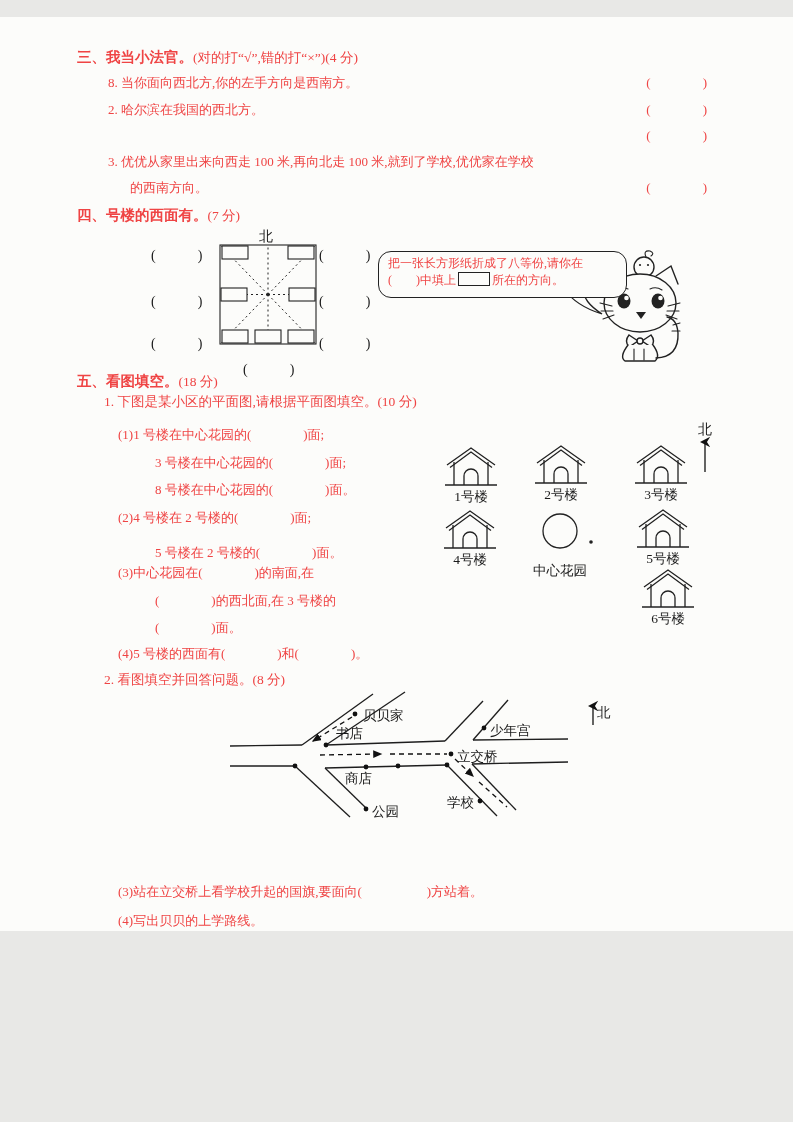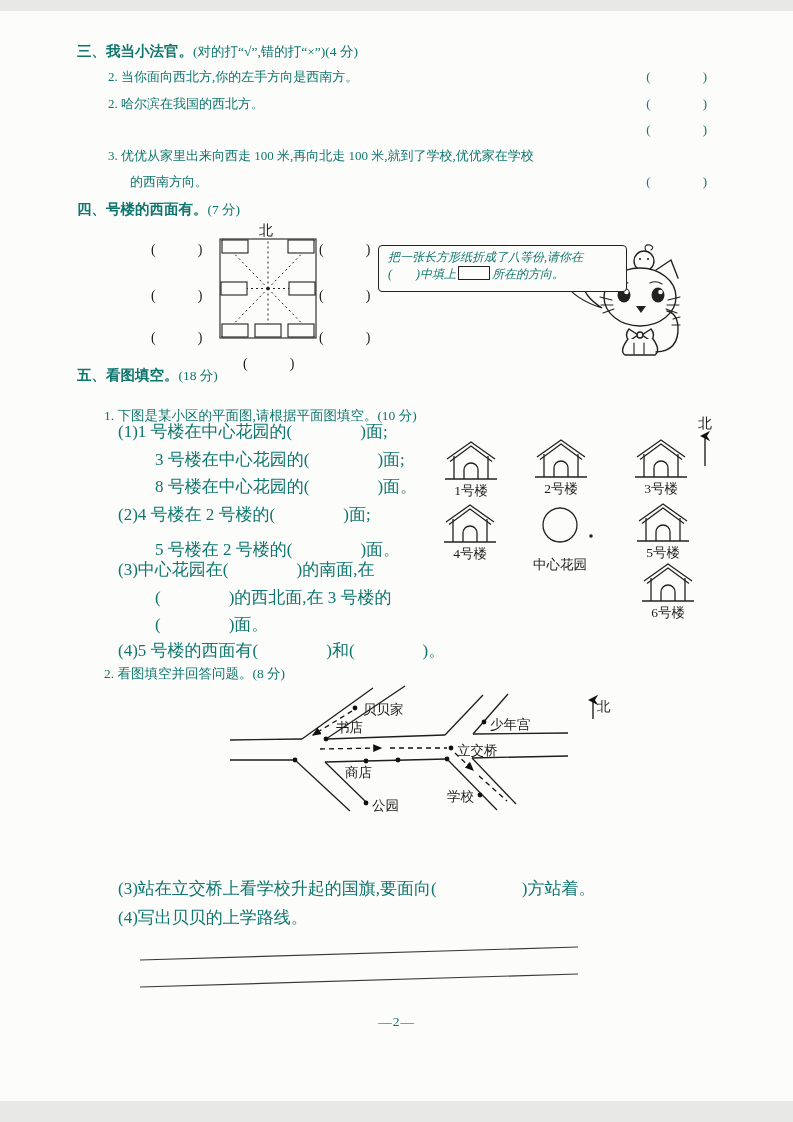--- a/index.html
+++ b/index.html
@@ -1,44 +1,44 @@
 <!DOCTYPE html>
 <html><head>
 <meta charset="utf-8">
 <style>
   html,body{margin:0;padding:0;background:#e8e8e6;}
   .page{
-    position:relative;width:793px;height:1090px;margin:11px auto;
-    background:#fcfcfa;color:#0f766e;overflow:hidden;
+    position:relative;width:793px;height:914px;margin:17px auto;
+    background:#fcfcfa;color:#ef4444;overflow:hidden;
     font-family:"Liberation Serif","DejaVu Serif",serif;font-size:13px;
   }
   .abs{position:absolute;}
   .head{font-family:"Liberation Sans","DejaVu Sans",sans-serif;font-weight:700;font-size:14.5px;white-space:nowrap;}
   .head .note{font-weight:400;font-family:"Liberation Serif","DejaVu Serif",serif;font-size:13.5px;}
   .tfrow{position:absolute;left:108px;right:86px;font-size:13px;white-space:nowrap;}
   .tfrow .blank{position:absolute;right:0;top:0;}
   .lead{position:absolute;font-size:13.5px;white-space:nowrap;}
-  .qline{position:absolute;font-size:17px;white-space:nowrap;}
+  .qline{position:absolute;font-size:13px;white-space:nowrap;}
   .bubble{
     position:absolute;left:378px;top:234px;width:232px;height:40px;
-    border:1.4px solid #222;border-radius:4px;padding:3px 6px 2px 9px;
-    font-size:12px;line-height:17px;white-space:nowrap;background:#fcfcfa;z-index:2;font-style:italic;
+    border:1.4px solid #222;border-radius:13px;padding:3px 6px 2px 9px;
+    font-size:12px;line-height:17px;white-space:nowrap;background:#fcfcfa;z-index:2;
   }
   .fillbox{display:inline-block;width:30px;height:12px;border:1.2px solid #222;vertical-align:-2px;margin:0 2px;}
   svg text{font-family:"Liberation Serif","DejaVu Serif",serif;fill:#1b1b1b;}
   .pagenum{position:absolute;left:0;top:1003px;width:793px;text-align:center;font-size:13.5px;letter-spacing:1px;}
 </style>
 </head>
 <body>
 
 <div class="page">
 
   <div class="abs head" style="left:77px;top:31px"><span>三、我当小法官。</span><span class="note">(对的打“√”,错的打“×”)(4 分)</span></div>
 
-  <div class="tfrow" style="top:57px"><span>2. 当你面向西北方,你的左手方向是西南方。</span><span class="blank">(　　　　)</span></div>
+  <div class="tfrow" style="top:57px"><span>8. 当你面向西北方,你的左手方向是西南方。</span><span class="blank">(　　　　)</span></div>
   <div class="tfrow" style="top:84px"><span>2. 哈尔滨在我国的西北方。</span><span class="blank">(　　　　)</span></div>
   <div class="tfrow" style="top:110px"><span class="blank">(　　　　)</span></div>
   <div class="tfrow" style="top:136px"><span>3. 优优从家里出来向西走 100 米,再向北走 100 米,就到了学校,优优家在学校</span></div>
   <div class="tfrow" style="top:162px;left:130px"><span>的西南方向。</span><span class="blank">(　　　　)</span></div>
 
   <div class="abs head" style="left:77px;top:189px"><span>四、号楼的西面有。</span><span class="note">(7 分)</span></div>
 
   <svg class="abs" style="left:138px;top:210px" width="250" height="155" viewBox="0 0 250 155">
     <text x="128" y="14" font-size="14" text-anchor="middle">北</text>
     <g stroke="#222" stroke-width="1.1" fill="none">
@@ -106,21 +106,21 @@
       <circle cx="52" cy="91" r="3" fill="#fcfcfa"></circle>
       <path d="M40,95 Q31,107 37,111 L67,111 Q73,106 65,95" fill="#fcfcfa"></path>
       <path d="M46,99 L46,110 M56,99 L56,110" stroke-width="1.1"></path>
       <path d="M68,108 Q91,107 90,83 Q89,69 79,67"></path>
       <path d="M85,75 L92,73 M84,81 L92,81" stroke-width="1.1"></path>
     </g>
   </svg>
 
   <div class="abs head" style="left:77px;top:355px"><span>五、看图填空。</span><span class="note">(18 分)</span></div>
 
-  <div class="lead" style="left:104px;top:396px">1. 下图是某小区的平面图,请根据平面图填空。(10 分)</div>
+  <div class="lead" style="left:104px;top:376px">1. 下图是某小区的平面图,请根据平面图填空。(10 分)</div>
 
   <div class="qline" style="left:118px;top:409px">(1)1 号楼在中心花园的(　　　　)面;</div>
   <div class="qline" style="left:155px;top:437px">3 号楼在中心花园的(　　　　)面;</div>
   <div class="qline" style="left:155px;top:464px">8 号楼在中心花园的(　　　　)面。</div>
   <div class="qline" style="left:118px;top:492px">(2)4 号楼在 2 号楼的(　　　　)面;</div>
   <div class="qline" style="left:155px;top:527px">5 号楼在 2 号楼的(　　　　)面。</div>
   <div class="qline" style="left:118px;top:547px">(3)中心花园在(　　　　)的南面,在</div>
   <div class="qline" style="left:155px;top:575px">(　　　　)的西北面,在 3 号楼的</div>
   <div class="qline" style="left:155px;top:602px">(　　　　)面。</div>
   <div class="qline" style="left:118px;top:628px">(4)5 号楼的西面有(　　　　)和(　　　　)。</div>

